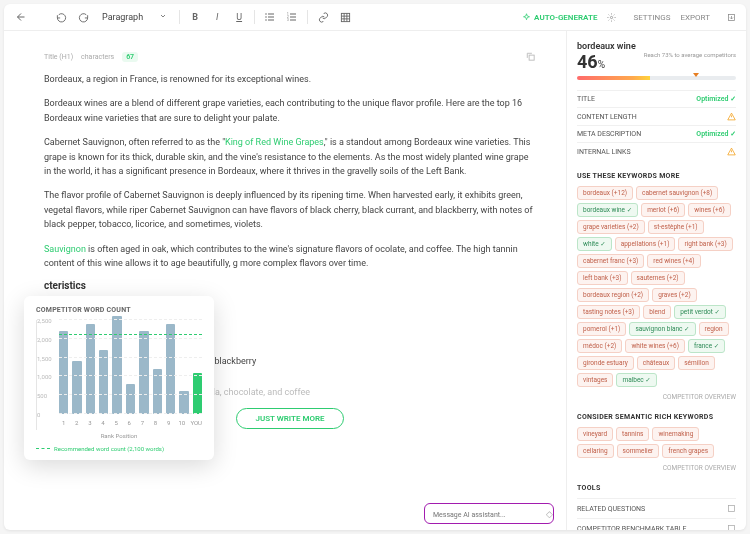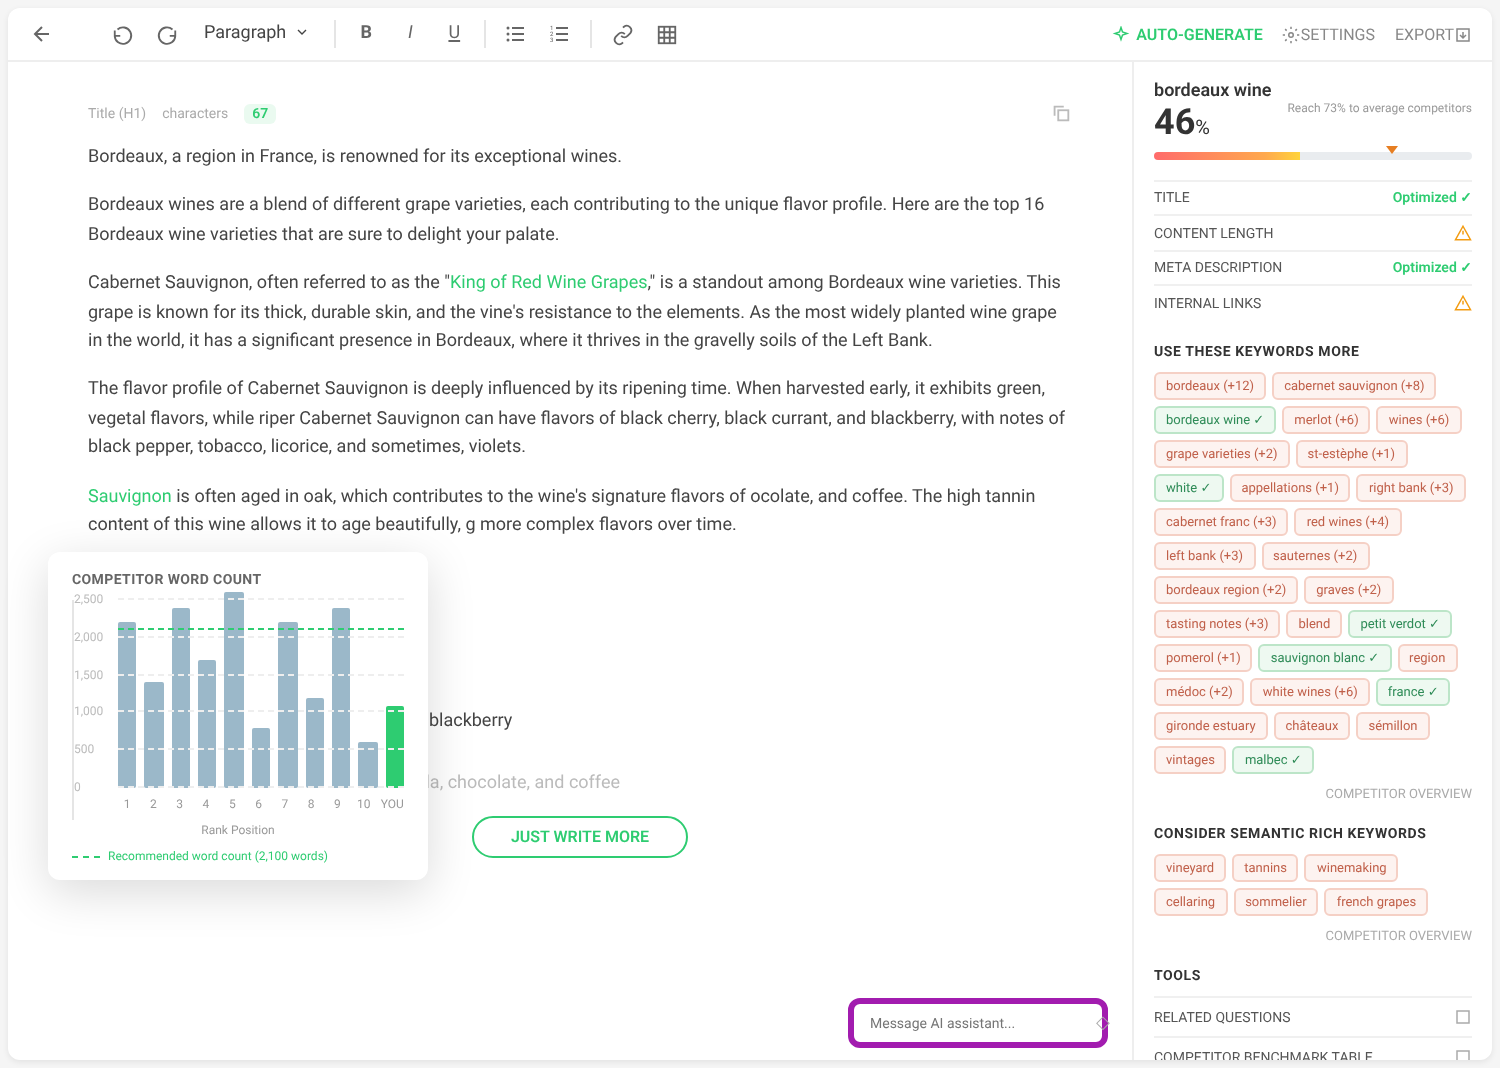--- a/index.html
+++ b/index.html
@@ -1,57 +1,57 @@
 <!DOCTYPE html>
 <html><head>
 <meta charset="utf-8">
 <style>
 *{box-sizing:border-box;margin:0;padding:0;font-family:-apple-system,BlinkMacSystemFont,"Segoe UI",Roboto,sans-serif}
 body{background:#f5f5f5;width:750px;height:534px;overflow:hidden;position:relative}
 .app{background:#fff;border-radius:6px;margin:4px;width:742px;height:526px;display:flex;flex-direction:column;box-shadow:0 1px 3px rgba(0,0,0,0.08)}
 .toolbar{display:flex;align-items:center;gap:8px;padding:6px 10px;border-bottom:1px solid #eee;font-size:9px;color:#555}
 .tb-ico{width:14px;height:14px;display:flex;align-items:center;justify-content:center;cursor:pointer;color:#666}
-.tb-sel{display:flex;align-items:flex-start;gap:4px;font-size:9px;color:#444;cursor:pointer;padding:2px 4px}
+.tb-sel{display:flex;align-items:flex-start;gap:16px;font-size:9px;color:#444;cursor:pointer;padding:2px 4px}
 .tb-sep{width:1px;height:14px;background:#e5e5e5}
 .tb-right{margin-left:auto;display:flex;align-items:flex-end;gap:10px}
 .tb-auto{color:#2ecc71;font-weight:600;font-size:8px;display:flex;align-items:center;gap:3px;cursor:pointer}
-.tb-link{color:#888;font-size:8px;display:flex;align-items:center;gap:0;cursor:pointer}
+.tb-link{color:#888;font-size:8px;display:flex;align-items:center;gap:17px;cursor:pointer}
 .main{flex:1;display:flex;overflow:hidden}
 .editor{flex:1;padding:20px 30px 10px 40px;overflow:hidden;font-size:9px;color:#333;position:relative}
 .meta{font-size:7px;color:#aaa;display:flex;gap:8px;align-items:center;margin-bottom:10px}
 .meta .badge{background:#eafaf0;color:#2ecc71;padding:1px 4px;border-radius:3px;font-weight:600}
 .meta .dup{margin-left:auto;color:#bbb;cursor:pointer}
 h1{font-size:16px;font-weight:700;color:#222;margin-bottom:12px;line-height:1.3}
 .editor p{font-size:9px;line-height:1.6;color:#444;margin-bottom:10px}
 .editor h3{font-size:10px;font-weight:700;margin-bottom:8px;margin-top:4px}
 .editor a{color:#2ecc71;text-decoration:none}
 .editor ul{list-style:none;padding-left:10px}
 .editor ul li{font-size:9px;color:#444;line-height:1.7;position:relative;padding-left:0}
 .write-more{border:1px solid #2ecc71;color:#2ecc71;background:#fff;font-size:8px;font-weight:600;padding:5px 18px;border-radius:14px;margin:8px auto 0;display:block;cursor:pointer}
-.ai-box{position:absolute;bottom:6px;right:12px;border:3px solid #a21caf;border-radius:6px;padding:4px 8px;display:flex;align-items:center;gap:24px;background:#fff;width:130px}
+.ai-box{position:absolute;bottom:6px;right:12px;border:1px solid #a21caf;border-radius:6px;padding:4px 8px;display:flex;align-items:flex-end;gap:24px;background:#fff;width:130px}
 .ai-box input{border:none;outline:none;font-size:7px;flex:1;color:#888}
 .ai-send{color:#2ecc71;cursor:pointer;font-size:10px}
 .sidebar{width:180px;border-left:1px solid #eee;padding:10px 10px;overflow:hidden;font-size:8px;color:#555}
 .score-top{display:flex;gap:10px;margin-bottom:4px}
 .score-big{font-size:18px;font-weight:700;color:#333}
 .score-sub{font-size:6px;color:#999;text-align:right;flex:1}
 .bar{height:4px;border-radius:2px;background:linear-gradient(90deg,#ff6b6b 0%,#ffa94d 35%,#ffd43b 46%,#e9ecef 46%,#e9ecef 100%);margin-bottom:10px;position:relative}
 .bar .mark{position:absolute;left:73%;top:-3px;width:0;height:0;border-left:3px solid transparent;border-right:3px solid transparent;border-top:4px solid #e67e22}
 .metric{display:flex;justify-content:space-between;align-items:center;padding:4px 0;border-top:1px solid #f0f0f0;font-size:7px}
 .metric .mv{color:#2ecc71;font-weight:600;font-size:7px}
 .metric .warn{color:#f39c12}
 .sec-h{font-size:7px;font-weight:700;color:#333;letter-spacing:0.3px;margin:12px 0 6px}
 .tags{display:flex;flex-wrap:wrap;gap:3px}
 .tag{font-size:6.5px;padding:2px 5px;border-radius:3px;border:1px solid #f5d0c5;color:#c0604a;background:#fdf3f0;white-space:nowrap}
 .tag.ok{border-color:#bce5c8;background:#eef9f1;color:#2e8b57}
 .tag.sm{border-color:#f5d0c5;background:#fdf3f0;color:#c0604a}
 .ov-link{font-size:6.5px;color:#aaa;text-align:right;margin-top:6px;cursor:pointer}
 .tool-row{display:flex;justify-content:space-between;align-items:center;padding:5px 0;border-top:1px solid #f0f0f0;font-size:7px;cursor:pointer}
 .tool-row .ti{color:#aaa}
-.chart-card{position:absolute;left:24px;top:276px;width:190px;background:#fff;border-radius:6px;box-shadow:0 6px 24px rgba(0,0,0,0.15);padding:10px 12px 8px;z-index:5}
+.chart-card{position:absolute;left:24px;top:296px;width:190px;background:#fff;border-radius:6px;box-shadow:0 6px 24px rgba(0,0,0,0.15);padding:10px 12px 8px;z-index:5}
 .chart-title{font-size:7px;font-weight:700;color:#666;letter-spacing:0.2px;margin-bottom:6px}
 .chart-area{position:relative;height:110px;display:flex;align-items:flex-end;gap:4px;padding-left:22px;padding-bottom:16px;border-left:1px solid #e5e5e5}
 .ylab{position:absolute;left:0;font-size:6px;color:#bbb;transform:translateY(50%)}
 .gl{position:absolute;left:22px;right:0;border-top:1px dashed #eee}
 .cbar{flex:1;background:#9bb8c9;border-radius:1px}
 .cbar.you{background:#2ecc71}
 .xlabs{position:absolute;bottom:4px;left:22px;right:0;display:flex;gap:4px}
 .xlabs span{flex:1;text-align:center;font-size:6px;color:#999}
 .xaxis{font-size:6px;color:#999;text-align:center;margin-top:2px}
 .rec{font-size:6px;color:#2ecc71;margin-top:6px;display:flex;align-items:center;gap:4px}

